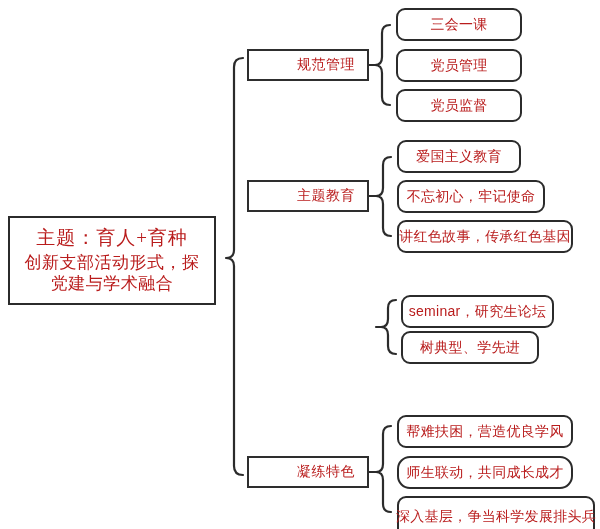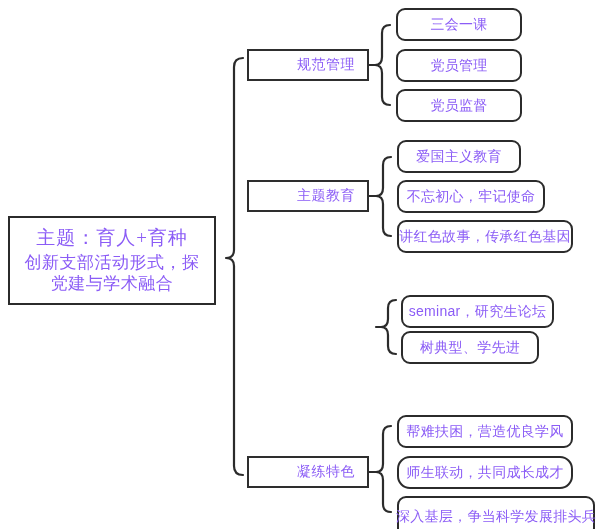--- a/index.html
+++ b/index.html
@@ -17,21 +17,21 @@
   }
   .node {
     position: absolute;
     box-sizing: border-box;
     background: #ffffff;
     border: 2px solid #262626;
     display: flex;
     align-items: center;
     justify-content: center;
     text-align: center;
-    color: #8b5cf6;
+    color: #b91c1c;
     line-height: 1.25;
   }
   .root {
     border: 2px solid #2b2b2b;
     flex-direction: column;
     font-family: "Liberation Serif", "DejaVu Serif", serif;
     padding: 4px 6px;
   }
   .root .line1 {
     font-size: 19px;

